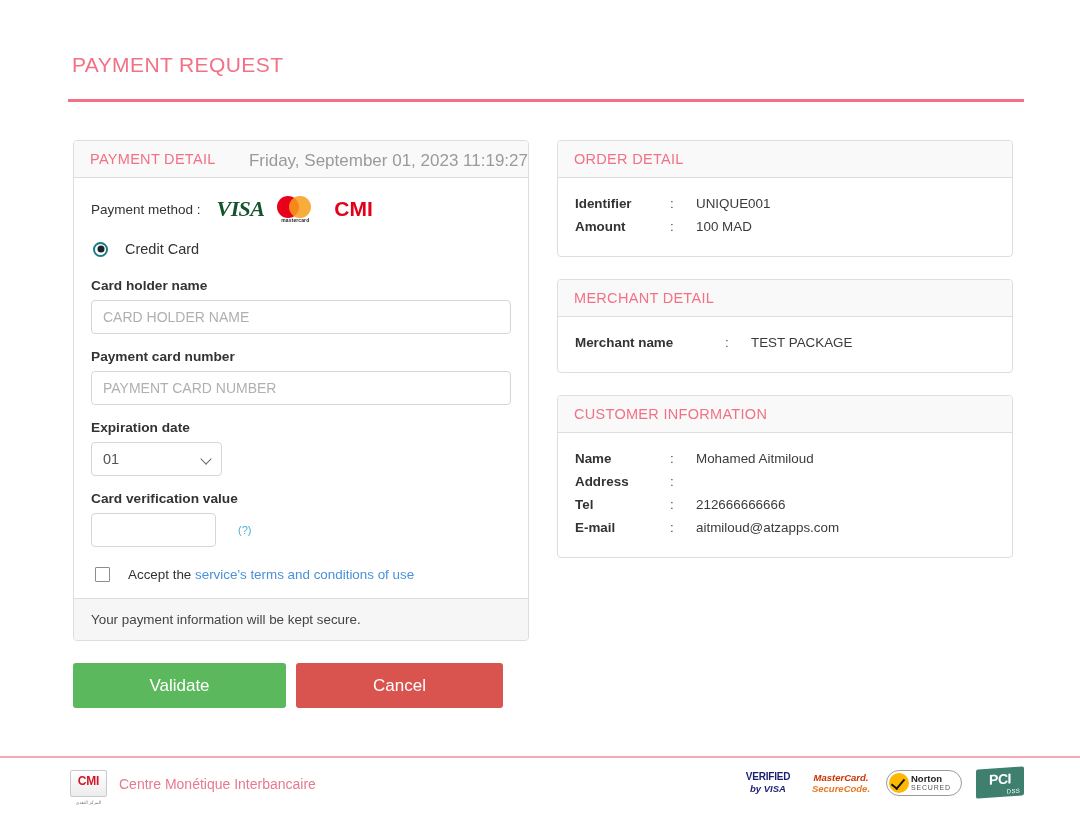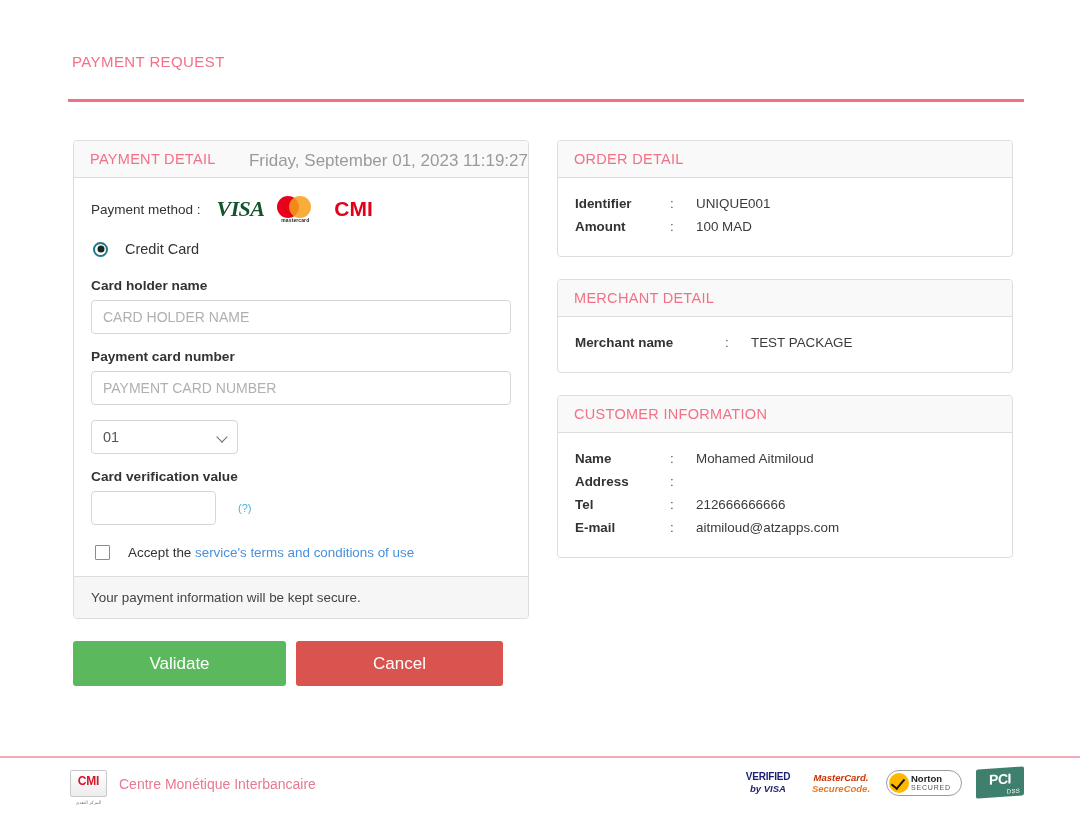--- a/index.html
+++ b/index.html
@@ -19,21 +19,21 @@
   
   .top-header {
     position: relative;
     height: 102px;
     padding: 0 60px;
   }
   .page-title {
     position: absolute;
     left: 72px;
     top: 53px;
-    font-size: 15px;
+    font-size: 21px;
     letter-spacing: 0.4px;
     color: #f27186;
     font-weight: 400;
     white-space: nowrap;
   }
   .test-warning {
     position: absolute;
     right: 56px;
     top: 12px;
     width: 215px;
@@ -229,21 +229,21 @@
   .field-group { margin-bottom: 15px; }
 
   .expiry-row {
     display: flex;
     gap: 8px;
     margin-bottom: 15px;
   }
   .select-wrap {
     position: relative;
   }
-  .select-month { width: 147px; }
+  .select-month { width: 131px; }
   .select-year { width: 170px; }
   .sel {
     width: 100%;
     box-sizing: border-box;
     height: 34px;
     border: 1px solid #d6d6d6;
     border-radius: 4px;
     padding: 5px 26px 5px 11px;
     font-size: 14.5px;
     font-family: "Liberation Sans", sans-serif;
@@ -556,20 +556,21 @@
           <label class="field-label">Card holder name</label>
           <input class="text-input" type="text" placeholder="CARD HOLDER NAME" style="">
         </div>
 
         <div class="field-group">
           <label class="field-label">Payment card number</label>
           <input class="text-input" type="text" placeholder="PAYMENT CARD NUMBER" style="">
         </div>
 
         <div>
+          <label class="field-label">Expiration date</label>
           <div class="expiry-row">
             <span class="select-wrap select-month">
               <select class="sel">
                 <option>01</option>
               </select>
               <span class="sel-caret"></span>
             </span>
           </div>
         </div>
 

